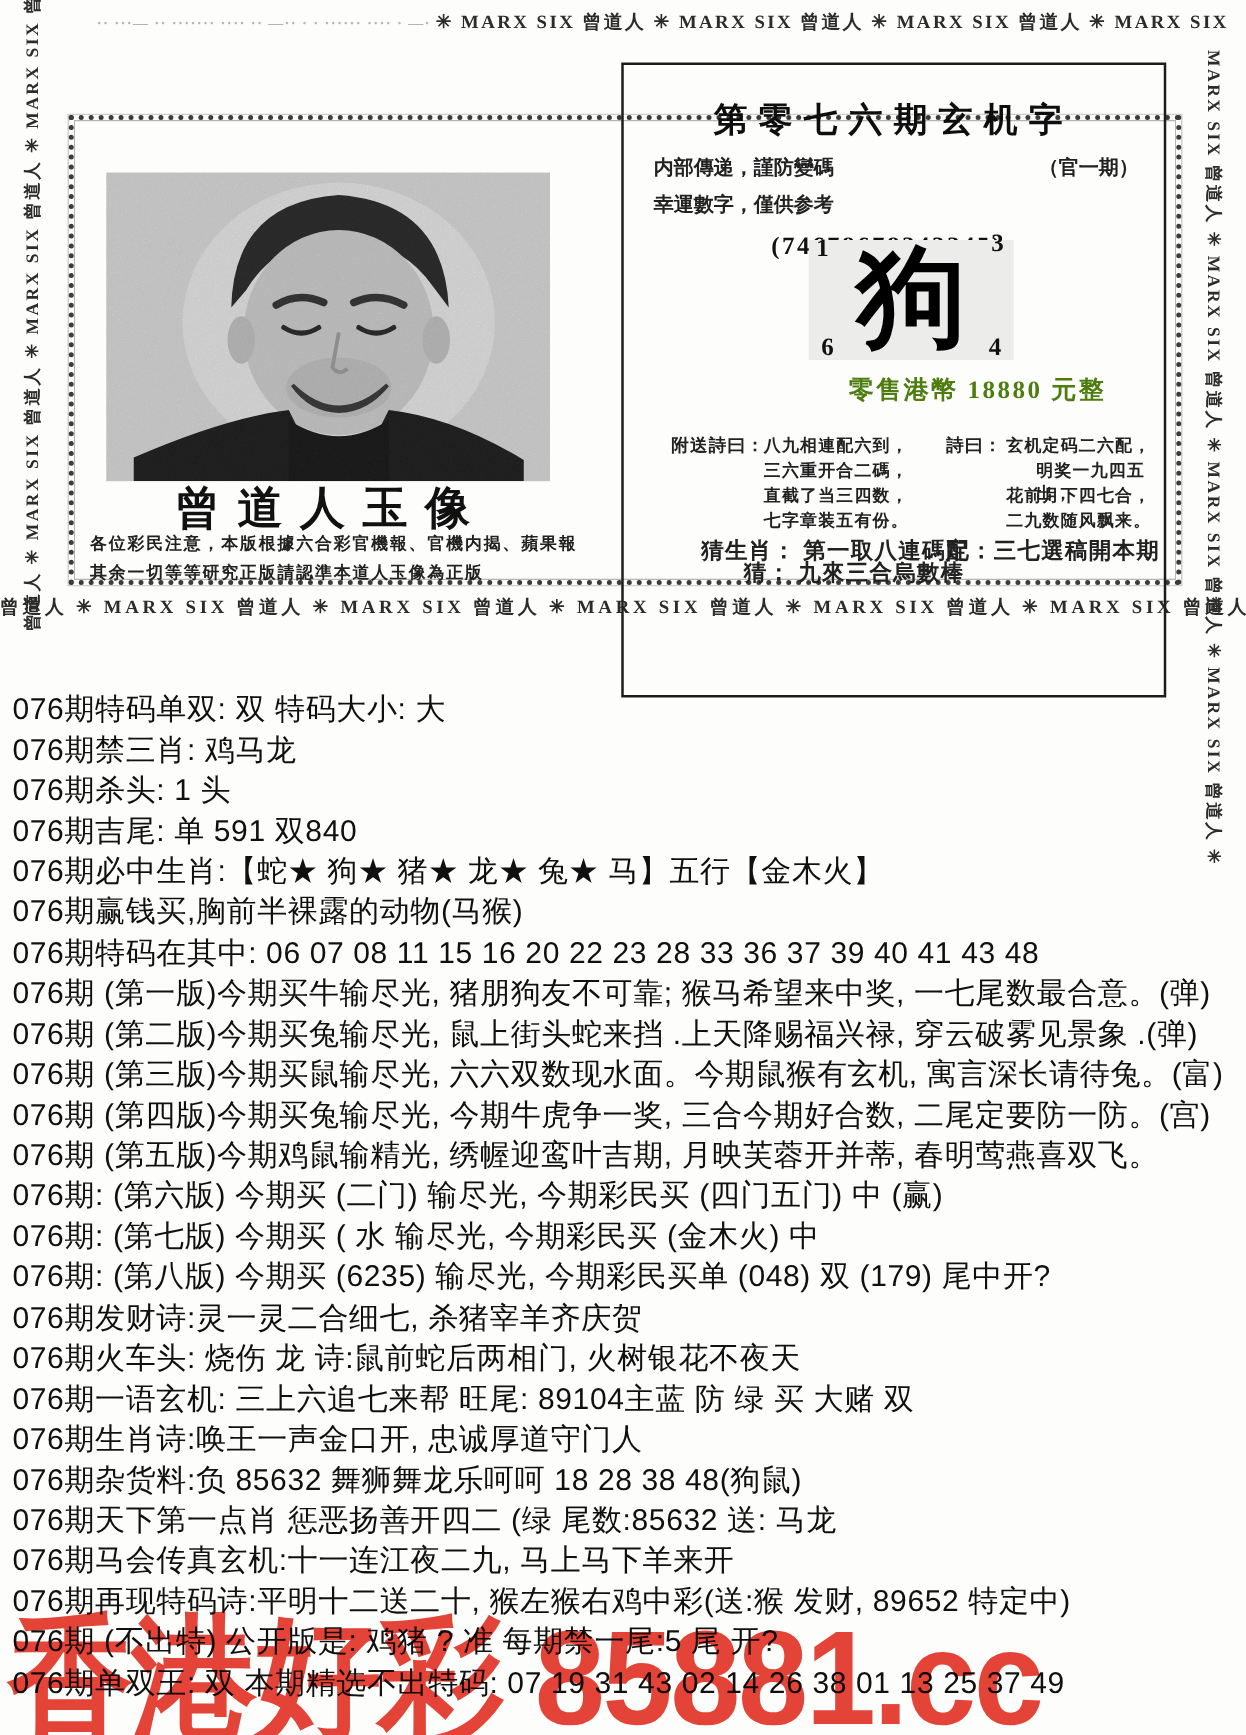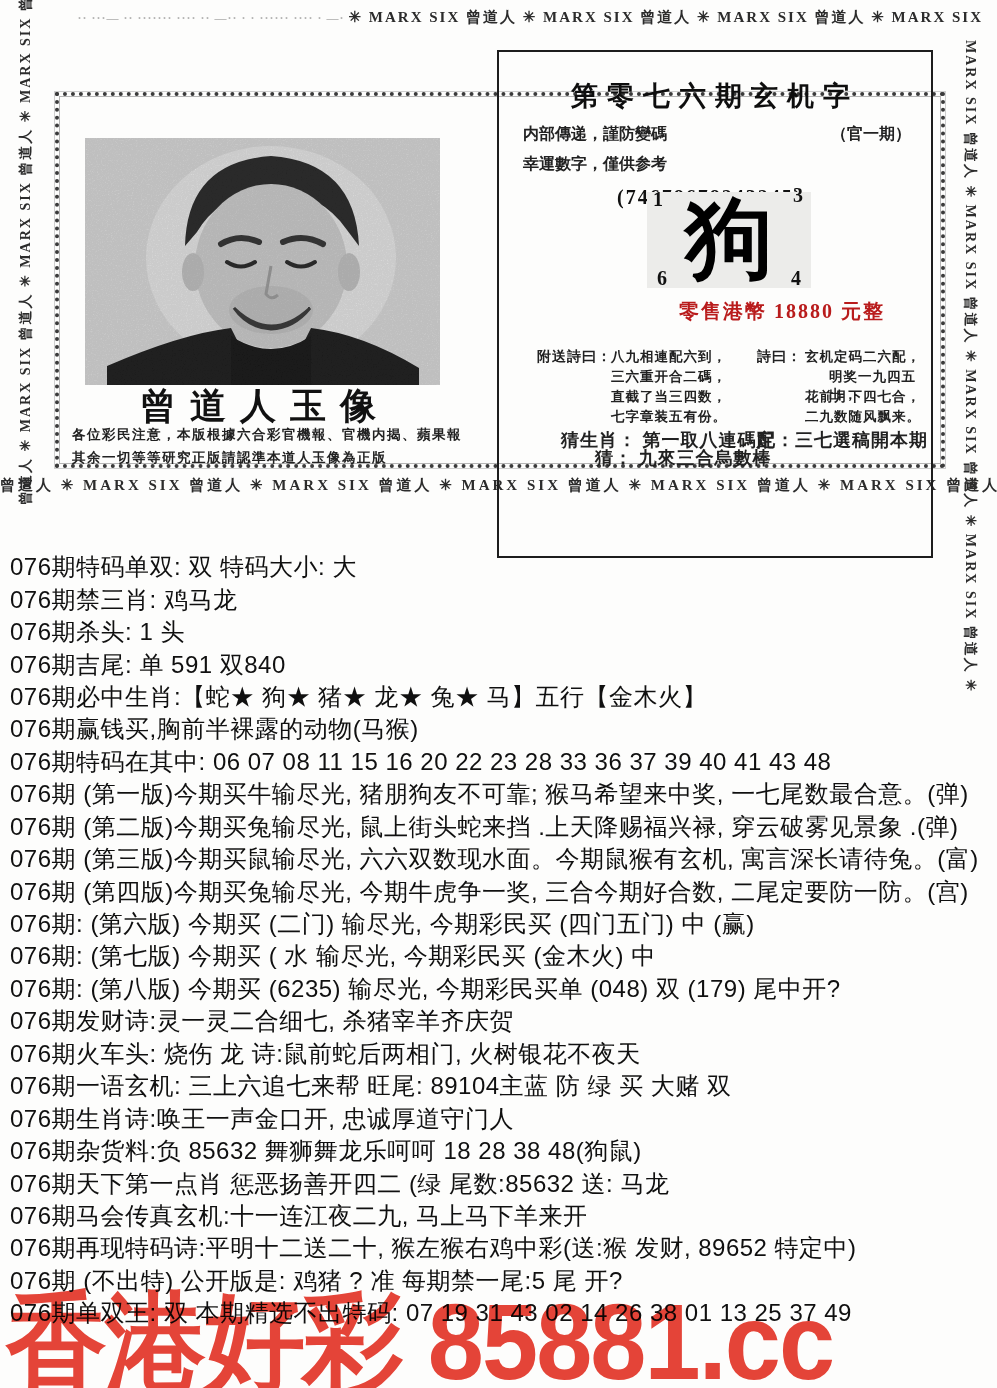--- a/index.html
+++ b/index.html
@@ -52,21 +52,21 @@
                background:#ececea; }
   .dog-char { width:100%; height:100%; text-align:center; font-size:88px; line-height:96px;
               font-weight:bold; color:#000; }
   .dog-block .c { position:absolute; font-size:20px; font-weight:bold; color:#111;
                   font-family:"Liberation Serif", serif; }
   .dog-block .c.p1 { top:-4px;  left:6px; }
   .dog-block .c.p2 { top:-8px;  right:8px; }
   .dog-block .c.p3 { bottom:-2px; left:10px; }
   .dog-block .c.p4 { bottom:-2px; right:10px; }
   .p-price { position:absolute; top:246px; left:180px; font-size:20px; font-weight:bold;
-             letter-spacing:2px; color:#b91c1c; }
+             letter-spacing:2px; color:#4d7c0f; }
   .plabel { position:absolute; font-size:14px; font-weight:bold; color:#222; letter-spacing:1px;text-align:center; }
   .pline  { position:absolute; font-size:13.5px; font-weight:bold; color:#222; letter-spacing:1px; }
   .guess  { position:absolute; font-size:18px; font-weight:bold; color:#222; letter-spacing:1px; }
 
   
   .body-lines { position:absolute; left:10px; top:551px; width:985px; }
   .bline { height:32.45px; display:flex; align-items:center; font-size:24px;
            color:#101010; white-space:nowrap; letter-spacing:0.5px; }
 
   
@@ -170,20 +170,21 @@
     <div class="bline">076期禁三肖: 鸡马龙</div>
     <div class="bline">076期杀头: 1 头</div>
     <div class="bline">076期吉尾:  单 591 双840</div>
     <div class="bline">076期必中生肖:【蛇★ 狗★ 猪★ 龙★ 兔★ 马】五行【金木火】</div>
     <div class="bline">076期赢钱买,胸前半裸露的动物(马猴)</div>
     <div class="bline">076期特码在其中: 06 07 08 11 15 16 20 22 23 28 33 36 37 39 40 41 43 48</div>
     <div class="bline">076期 (第一版)今期买牛输尽光, 猪朋狗友不可靠; 猴马希望来中奖, 一七尾数最合意。(弹)</div>
     <div class="bline">076期 (第二版)今期买兔输尽光, 鼠上街头蛇来挡 .上天降赐福兴禄, 穿云破雾见景象 .(弹)</div>
     <div class="bline">076期 (第三版)今期买鼠输尽光, 六六双数现水面。今期鼠猴有玄机, 寓言深长请待兔。(富)</div>
     <div class="bline">076期 (第四版)今期买兔输尽光, 今期牛虎争一奖, 三合今期好合数, 二尾定要防一防。(宫)</div>
+    <div class="bline">076期 (第五版)今期鸡鼠输精光, 绣幄迎鸾叶吉期, 月映芙蓉开并蒂, 春明莺燕喜双飞。</div>
     <div class="bline">076期: (第六版) 今期买 (二门) 输尽光, 今期彩民买 (四门五门) 中 (赢)</div>
     <div class="bline">076期: (第七版) 今期买 ( 水 输尽光, 今期彩民买 (金木火) 中</div>
     <div class="bline">076期: (第八版) 今期买 (6235) 输尽光, 今期彩民买单 (048) 双 (179) 尾中开?</div>
     <div class="bline">076期发财诗:灵一灵二合细七, 杀猪宰羊齐庆贺</div>
     <div class="bline">076期火车头: 烧伤 龙 诗:鼠前蛇后两相门, 火树银花不夜天</div>
     <div class="bline">076期一语玄机: 三上六追七来帮  旺尾: 89104主蓝  防 绿 买 大赌 双</div>
     <div class="bline">076期生肖诗:唤王一声金口开, 忠诚厚道守门人</div>
     <div class="bline">076期杂货料:负   85632    舞狮舞龙乐呵呵 18 28 38 48(狗鼠)</div>
     <div class="bline">076期天下第一点肖 惩恶扬善开四二  (绿  尾数:85632 送: 马龙</div>
     <div class="bline">076期马会传真玄机:十一连江夜二九, 马上马下羊来开</div>

